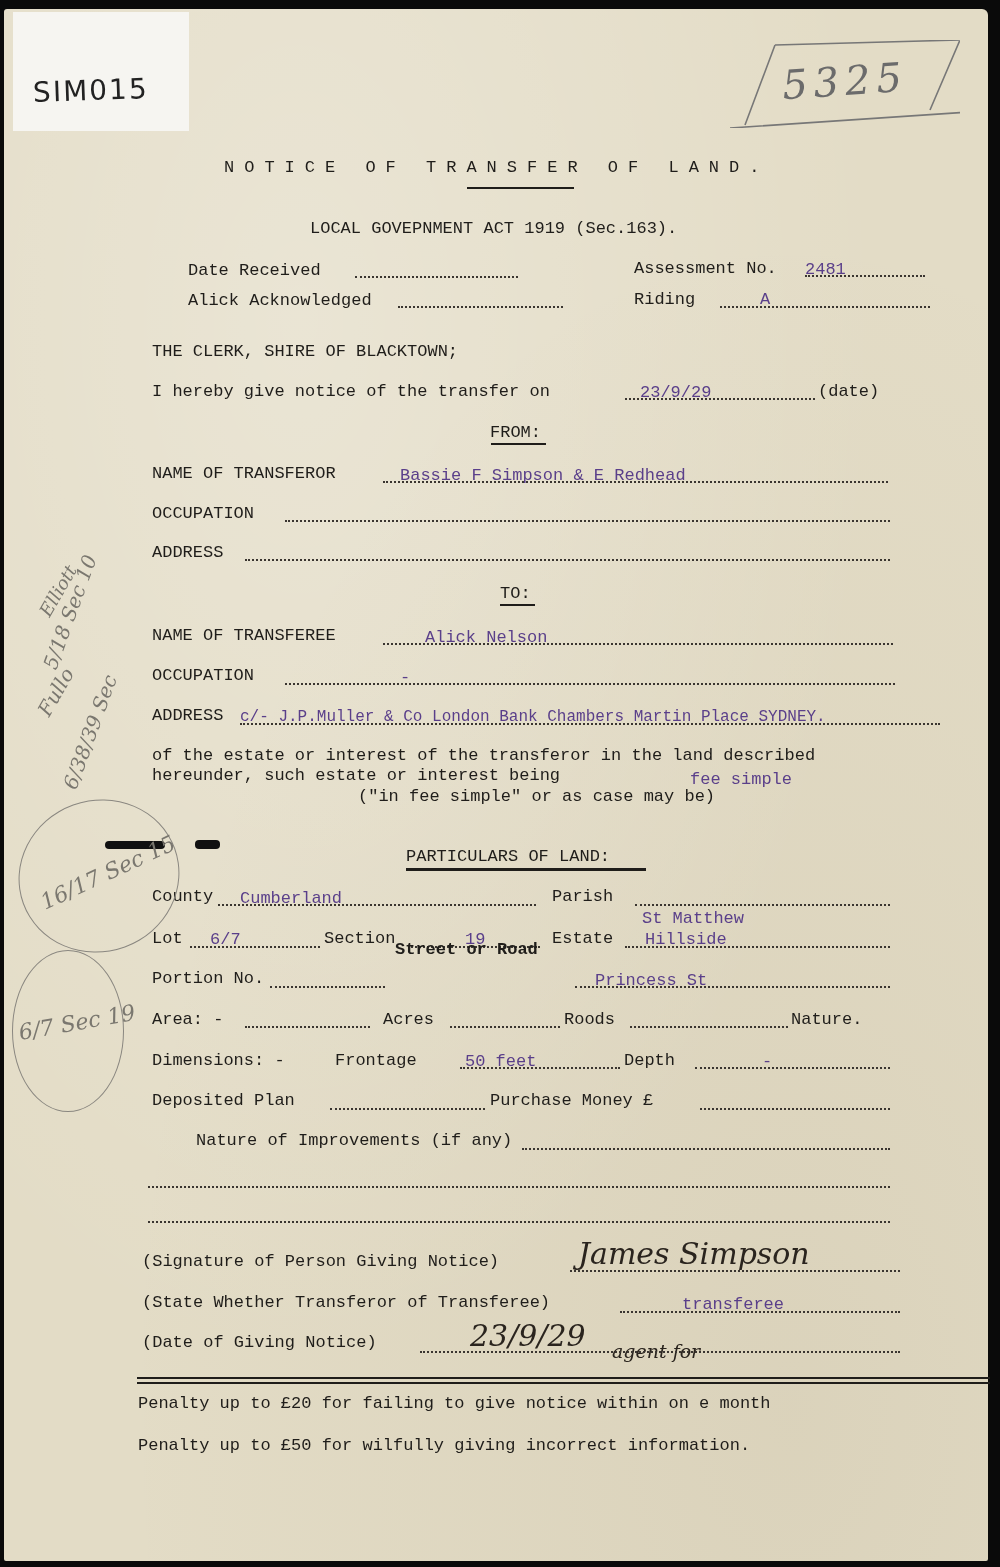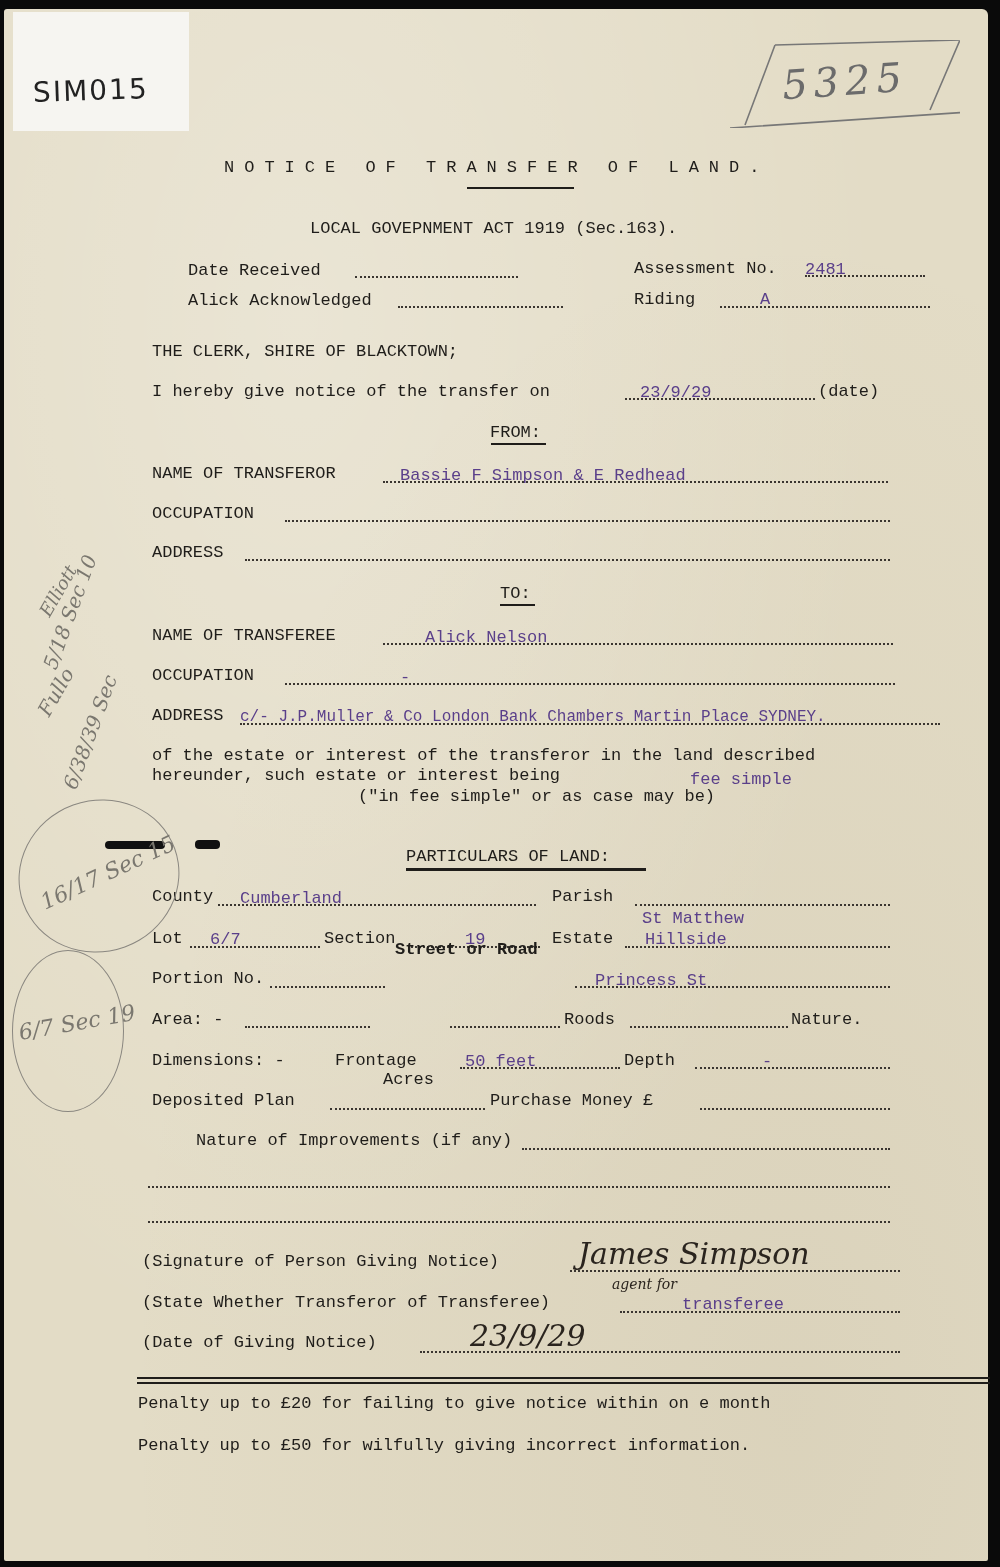--- a/index.html
+++ b/index.html
@@ -122,21 +122,21 @@
 <div class="dots" style="left:625px;top:946px;width:265px;"></div>
 
 <div class="t" style="left:152px;top:969px;">Portion No.</div>
 <div class="dots" style="left:270px;top:986px;width:115px;"></div>
 <div class="t" style="left:395px;top:940px;font-weight:bold;">Street or Road</div>
 <div class="t ink" style="left:595px;top:971px;">Princess St</div>
 <div class="dots" style="left:575px;top:986px;width:315px;"></div>
 
 <div class="t" style="left:152px;top:1010px;">Area: -</div>
 <div class="dots" style="left:245px;top:1026px;width:125px;"></div>
-<div class="t" style="left:383px;top:1070px;">Acres</div>
+<div class="t" style="left:383px;top:1010px;">Acres</div>
 <div class="dots" style="left:450px;top:1026px;width:110px;"></div>
 <div class="t" style="left:564px;top:1010px;">Roods</div>
 <div class="dots" style="left:630px;top:1026px;width:158px;"></div>
 <div class="t" style="left:791px;top:1010px;">Nature.</div>
 
 <div class="t" style="left:152px;top:1051px;">Dimensions: -</div>
 <div class="t" style="left:335px;top:1051px;">Frontage</div>
 <div class="t ink" style="left:465px;top:1052px;">50 feet</div>
 <div class="dots" style="left:460px;top:1067px;width:160px;"></div>
 <div class="t" style="left:624px;top:1051px;">Depth</div>
@@ -151,21 +151,21 @@
 <div class="t" style="left:152px;top:1131px;margin-left:44px;">Nature of Improvements (if any)</div>
 <div class="dots" style="left:522px;top:1148px;width:368px;"></div>
 <div class="dots" style="left:148px;top:1186px;width:742px;"></div>
 <div class="dots" style="left:148px;top:1221px;width:742px;"></div>
 
 <div class="t" style="left:142px;top:1252px;">(Signature of Person  Giving Notice)</div>
 <div class="hand" style="left:578px;top:1236px;font-size:30px;">James Simpson</div>
 <div class="dots" style="left:570px;top:1270px;width:330px;"></div>
 
 <div class="t" style="left:142px;top:1293px;">(State Whether Transferor of Transferee)</div>
-<div class="hand" style="left:612px;top:1276px;font-size:14px;text-align:right;">agent for</div>
+<div class="hand" style="left:612px;top:1340px;font-size:19px;text-align:right;">agent for</div>
 <div class="t ink" style="left:682px;top:1295px;">transferee</div>
 <div class="dots" style="left:620px;top:1311px;width:280px;"></div>
 
 <div class="t" style="left:142px;top:1333px;">(Date of Giving Notice)</div>
 <div class="hand" style="left:470px;top:1318px;font-size:30px;">23/9/29</div>
 <div class="dots" style="left:420px;top:1351px;width:480px;"></div>
 
 <div class="rule" style="top:1377px;"></div>
 <div class="rule" style="top:1382px;"></div>
 

